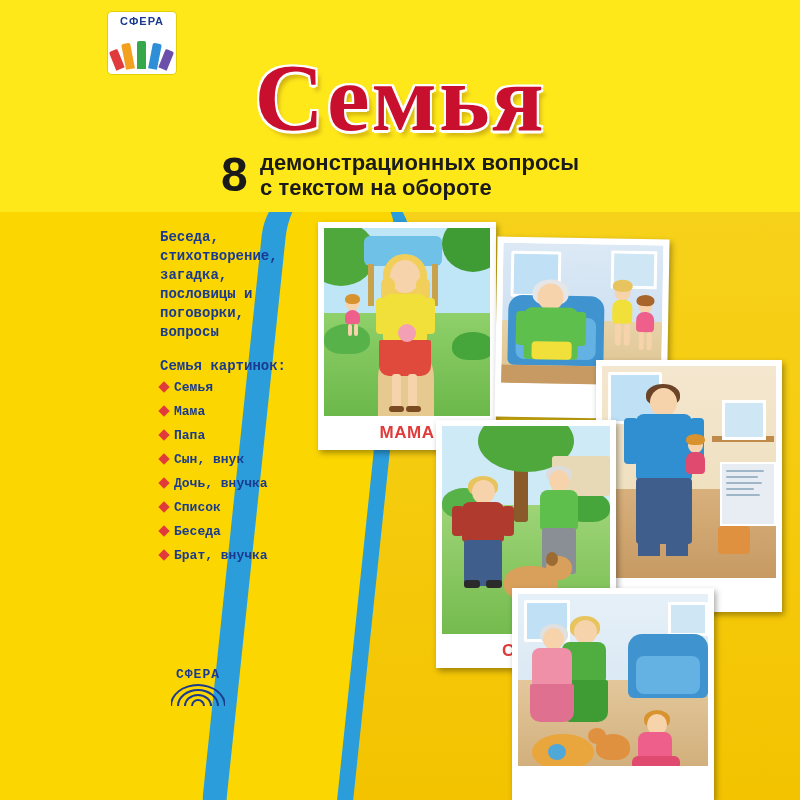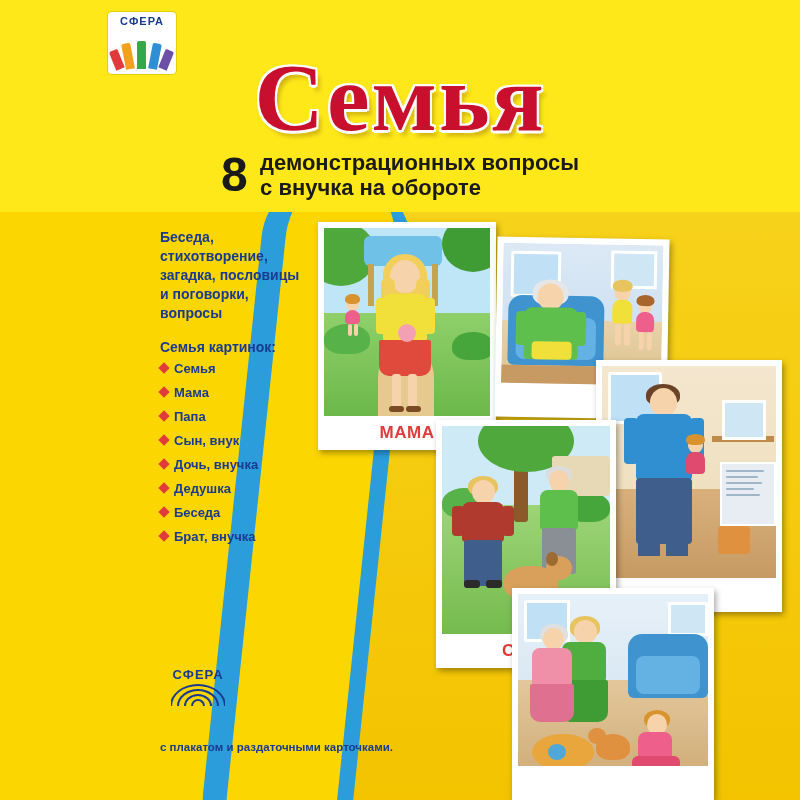--- a/index.html
+++ b/index.html
@@ -136,20 +136,21 @@
 
   
   .body-area {
     position: absolute;
     left: 0;
     top: 212px;
     width: 800px;
     height: 588px;
     background: #f2c200;
     overflow: hidden;
+    font-family: Liberation Mono, monospace;
   }
 
   
   .left-panel {
     position: absolute;
     left: 0;
     top: 0;
     width: 300px;
     height: 588px;
     background: #fcd600;
@@ -362,59 +363,58 @@
       </div>
     </div>
 
 
     <div class="main-title">Семья</div>
 
     <div class="subline-wrap">
       <span class="sub-count">8</span>
       <span class="sub-text">
         <span>демонстрационных вопросы</span><br>
-        <span>с внучка на обороте</span>
+        <span>с текстом на обороте</span>
       </span>
     </div>
   </div>
 
   <div class="body-area">
 
     <div class="photo-bg"></div>
     <div class="left-panel"></div>
     <div class="swoosh"></div>
     <div class="swoosh2"></div>
 
     <div class="left-text">
       <div class="blurb">Беседа, стихотворение, загадка, пословицы и поговорки, вопросы</div>
       <div class="list-title">Семья картинок:</div>
       <ul class="pic-list">
         <li><span class="bullet"></span><span>Семья</span></li>
         <li><span class="bullet"></span><span>Мама</span></li>
         <li><span class="bullet"></span><span>Папа</span></li>
         <li><span class="bullet"></span><span>Сын, внук</span></li>
         <li><span class="bullet"></span><span>Дочь, внучка</span></li>
-        <li><span class="bullet"></span><span>Дедушка</span></li>
+        <li><span class="bullet"></span><span>Список</span></li>
         <li><span class="bullet"></span><span>Беседа</span></li>
         <li><span class="bullet"></span><span>Брат, внучка</span></li>
       </ul>
     </div>
 
     <div class="sfera-bottom">
       <div class="w">СФЕРА</div>
       <div class="arcs">
         <span></span>
           <span></span>
           <span></span>
           <span></span>
       </div>
     </div>
 
     <div class="footnote">
-      <div>с плакатом и раздаточными карточками.</div>
     </div>
 
   </div>
 
   <div class="card" id="card-mama">
     <div class="pic">
       <div class="scene sky-green"></div>
       <div class="tree-crown" style="left:-18px; top:-6px; width:70px; height:64px;"></div>
       <div class="tree-crown" style="left:118px; top:-12px; width:62px; height:56px; background:#3f9b33;"></div>
       <div class="rect" style="left:40px; top:8px; width:78px; height:30px; background:#6fc1e8; border-radius:6px;"></div>

